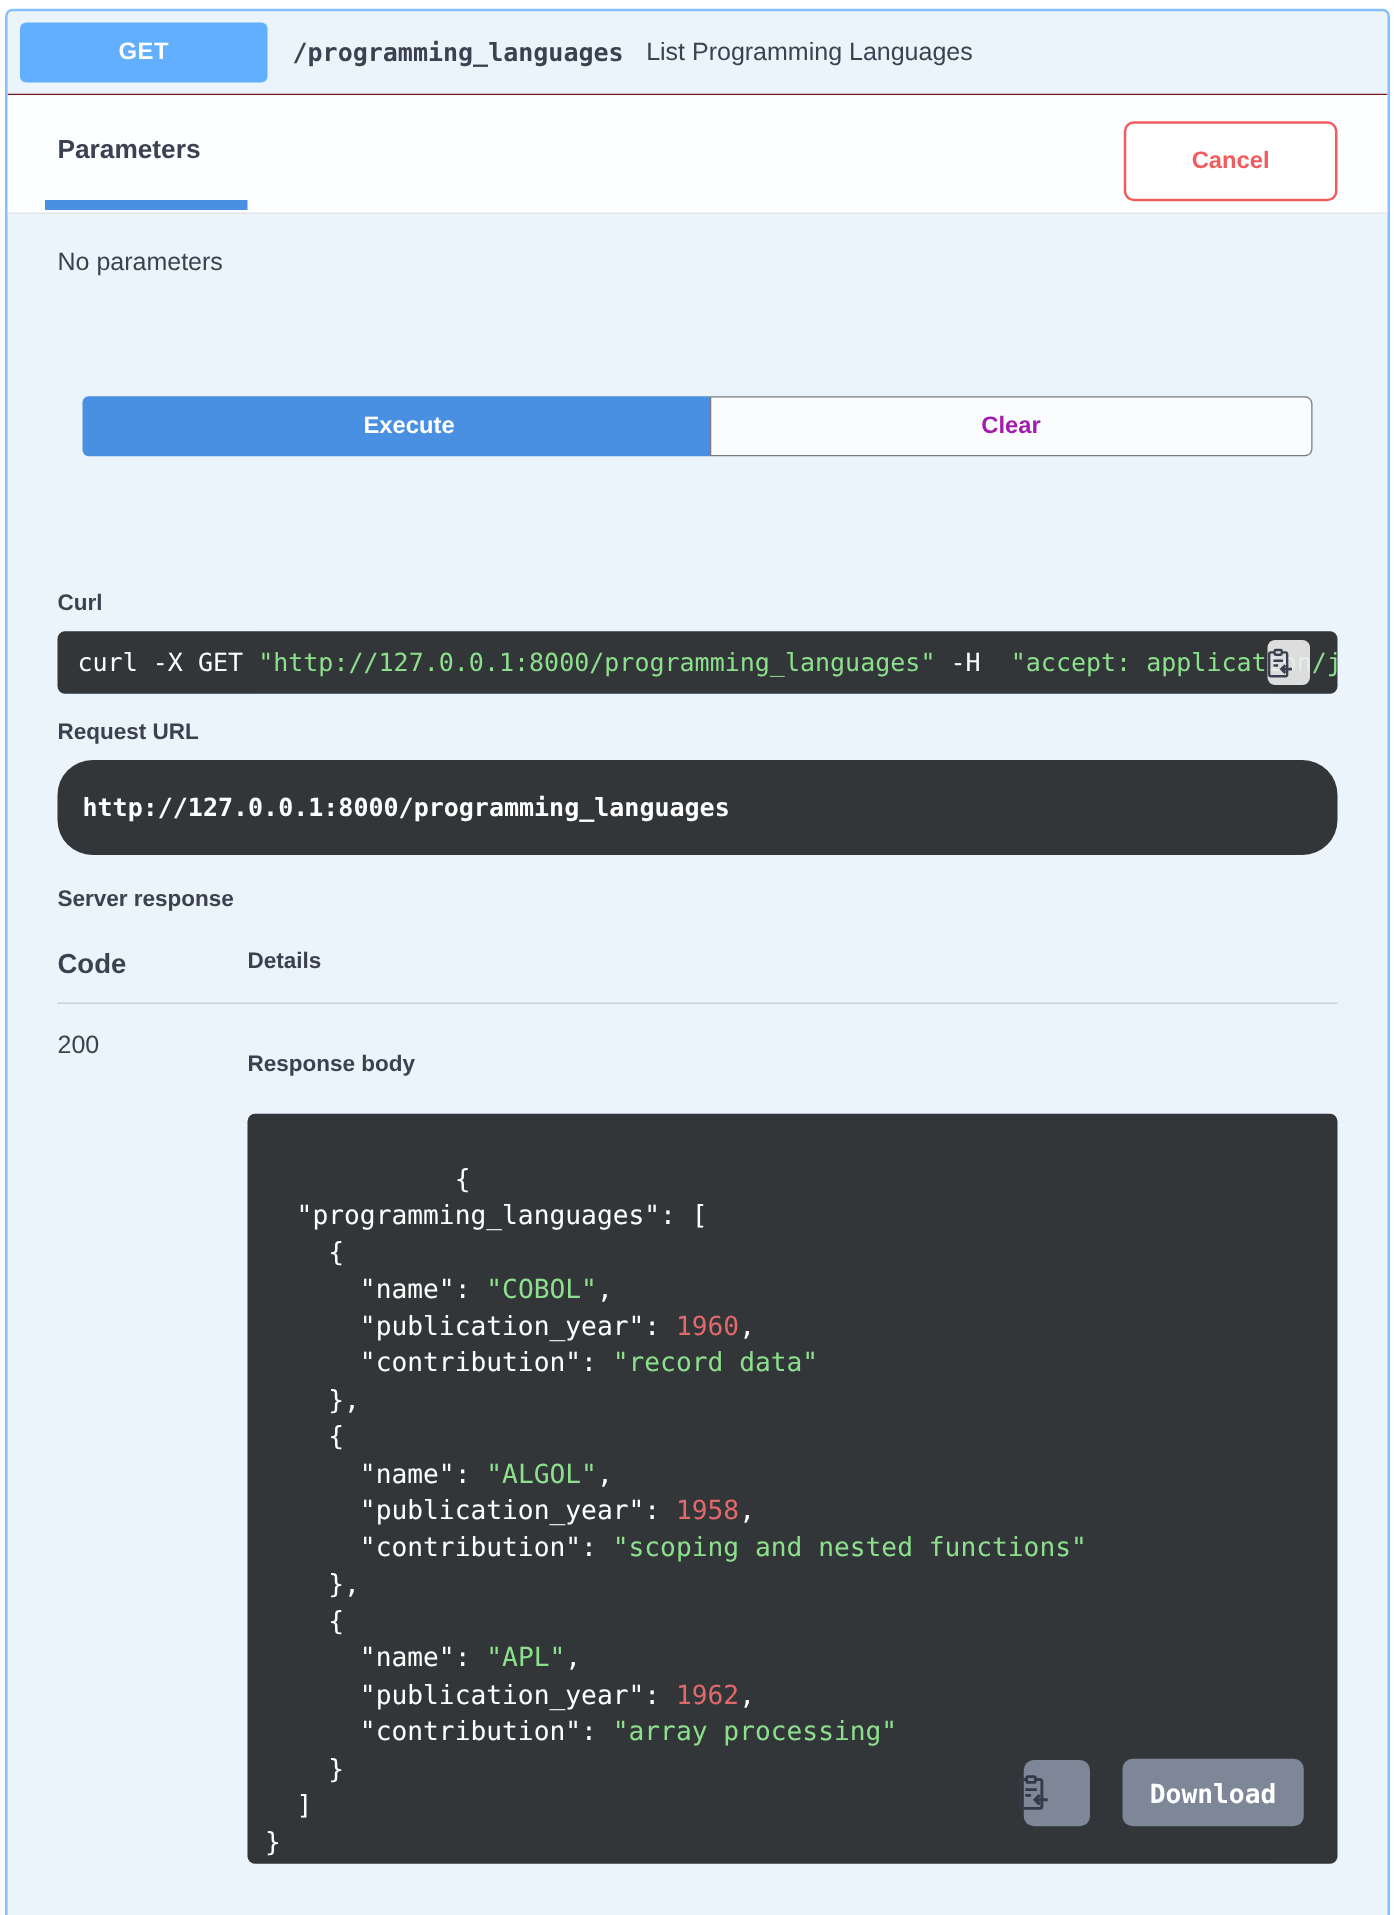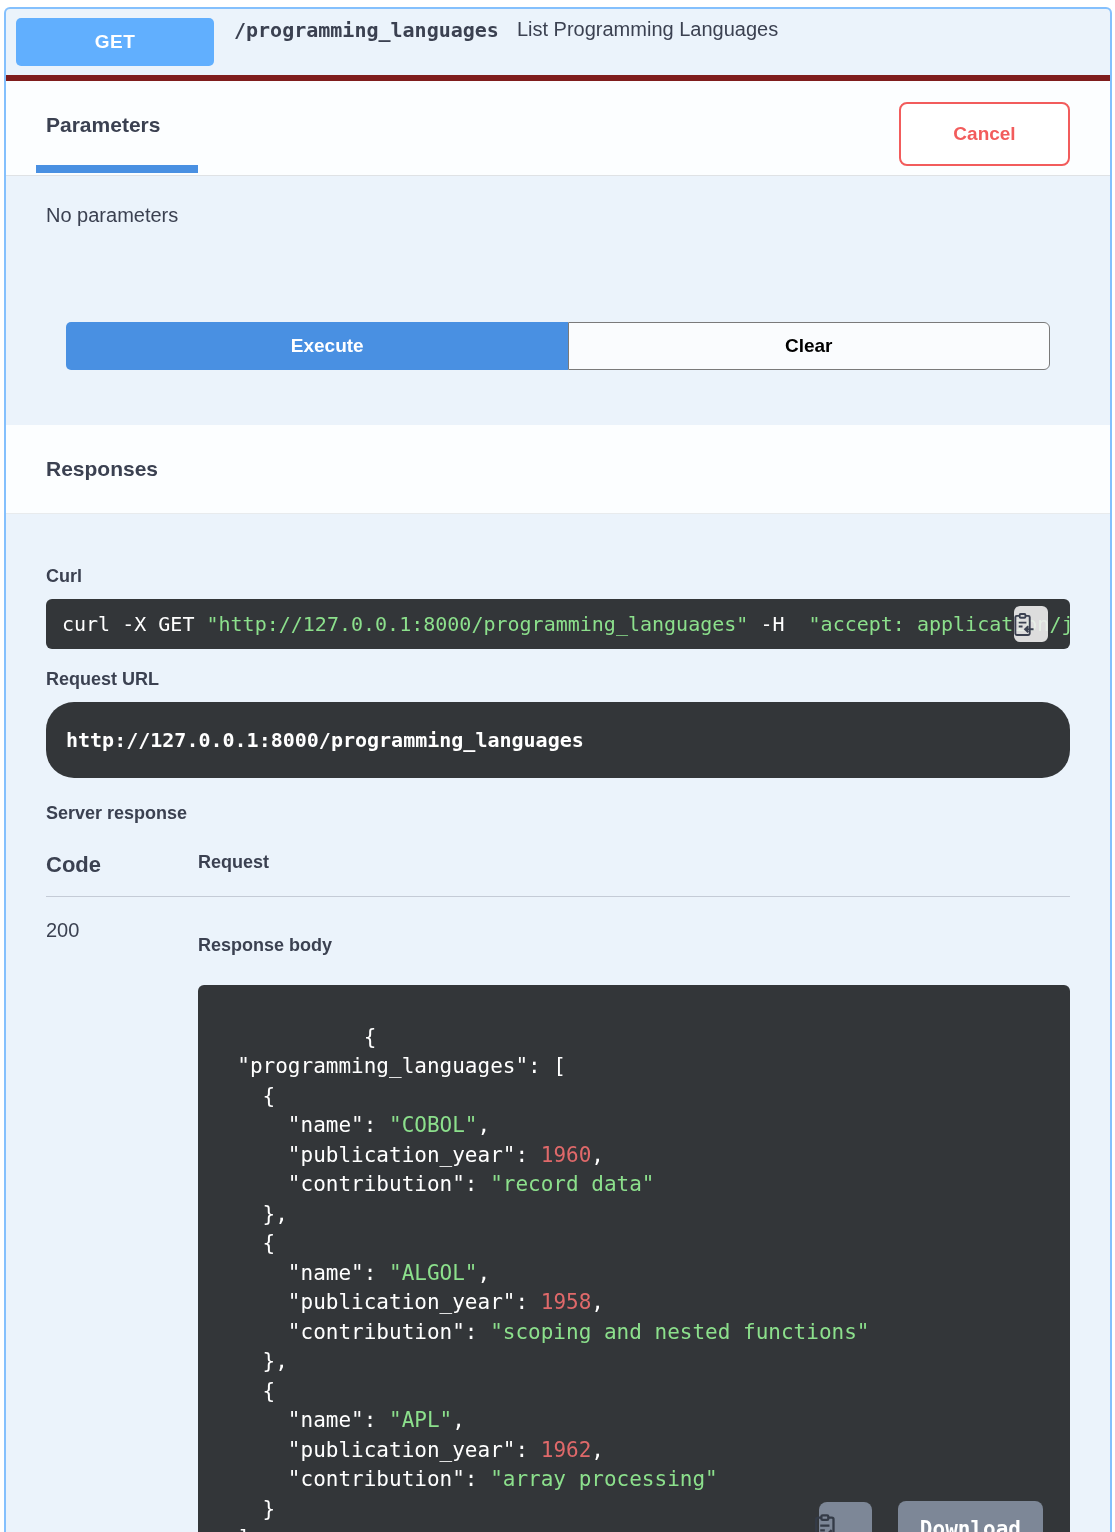--- a/index.html
+++ b/index.html
@@ -11,23 +11,23 @@
     border: 2px solid rgba(97,175,254,.75);
     border-radius: 6px;
     background: #ebf3fb;
     overflow: hidden;
     min-height: 1600px;
   }
 
   
   .opblock-summary {
     display: flex;
-    align-items: flex-start;
+    align-items: center;
     padding: 9px 10px;
-    border-bottom: 6px solid #7f1d1d;
+    border-bottom: 1px solid #7f1d1d;
   }
   .method-badge {
     width: 198px;
     padding: 13px 0;
     text-align: center;
     background: #61affe;
     color: #fff;
     font-weight: bold;
     font-size: 19px;
     letter-spacing: .5px;
@@ -104,21 +104,21 @@
     font-family: inherit;
     cursor: pointer;
     padding-left: 21px;
   }
   .btn-clear {
     flex: 1;
     height: 48px;
     background: rgba(255,255,255,.75);
     border: 1px solid #7a7a7a;
     border-radius: 0 6px 6px 0;
-    color: #000000;
+    color: #a21caf;
     font-weight: bold;
     font-size: 19px;
     font-family: inherit;
     cursor: pointer;
   }
 
   .responses-header {
     background: rgba(255,255,255,.85);
     border-bottom: 1px solid rgba(59,65,81,.1);
     padding: 32px 40px;
@@ -254,23 +254,20 @@
   </div>
 
   <div class="params-body">
     <div class="no-params">No parameters</div>
     <div class="execute-row">
       <button class="btn-execute">Execute</button>
       <button class="btn-clear">Clear</button>
     </div>
   </div>
 
-  <div class="responses-header">
-    <div class="responses-title">Responses</div>
-  </div>
 
   <div class="responses-body">
 
     <div class="block-label label-curl">Curl</div>
     <div class="code-block curl-block">
       <code id="curl-code"><span class="tok-plain">curl -X GET </span><span class="tok-string">"http://127.0.0.1:8000/programming_languages"</span><span class="tok-plain"> -H  </span><span class="tok-string">"accept: application/json"</span></code>
       <button class="copy-btn-curl">
         <span>
           <svg class="clip-icon" width="23" height="25" viewBox="0 0 24 26" fill="none" stroke="currentColor" stroke-width="2">
             <path d="M8 4 H5 C4.2 4 3.5 4.7 3.5 5.5 v17 c0 .8 .7 1.5 1.5 1.5 h12 c.8 0 1.5-.7 1.5-1.5 v-17 C18.5 4.7 17.8 4 17 4 H14"></path>
@@ -285,21 +282,21 @@
     <div class="block-label label-request-url">Request URL</div>
     <div class="code-block url-block">
       <code>http://127.0.0.1:8000/programming_languages</code>
     </div>
 
     <div class="block-label label-server-response">Server response</div>
 
     <div class="resp-table">
       <div class="resp-table-header">
         <div class="col-code code-header">Code</div>
-        <div class="details-header">Request</div>
+        <div class="details-header">Details</div>
       </div>
       <div class="resp-table-row">
         <div class="col-code status-code">200</div>
         <div class="details-cell">
           <div class="block-label label-response-body">Response body</div>
           <div class="code-block body-block">
             <code id="response-json"><span class="tok-plain">{
   "programming_languages": [
 </span><span class="tok-plain">    {
       "name": </span><span class="tok-string">"COBOL"</span><span class="tok-plain">,

